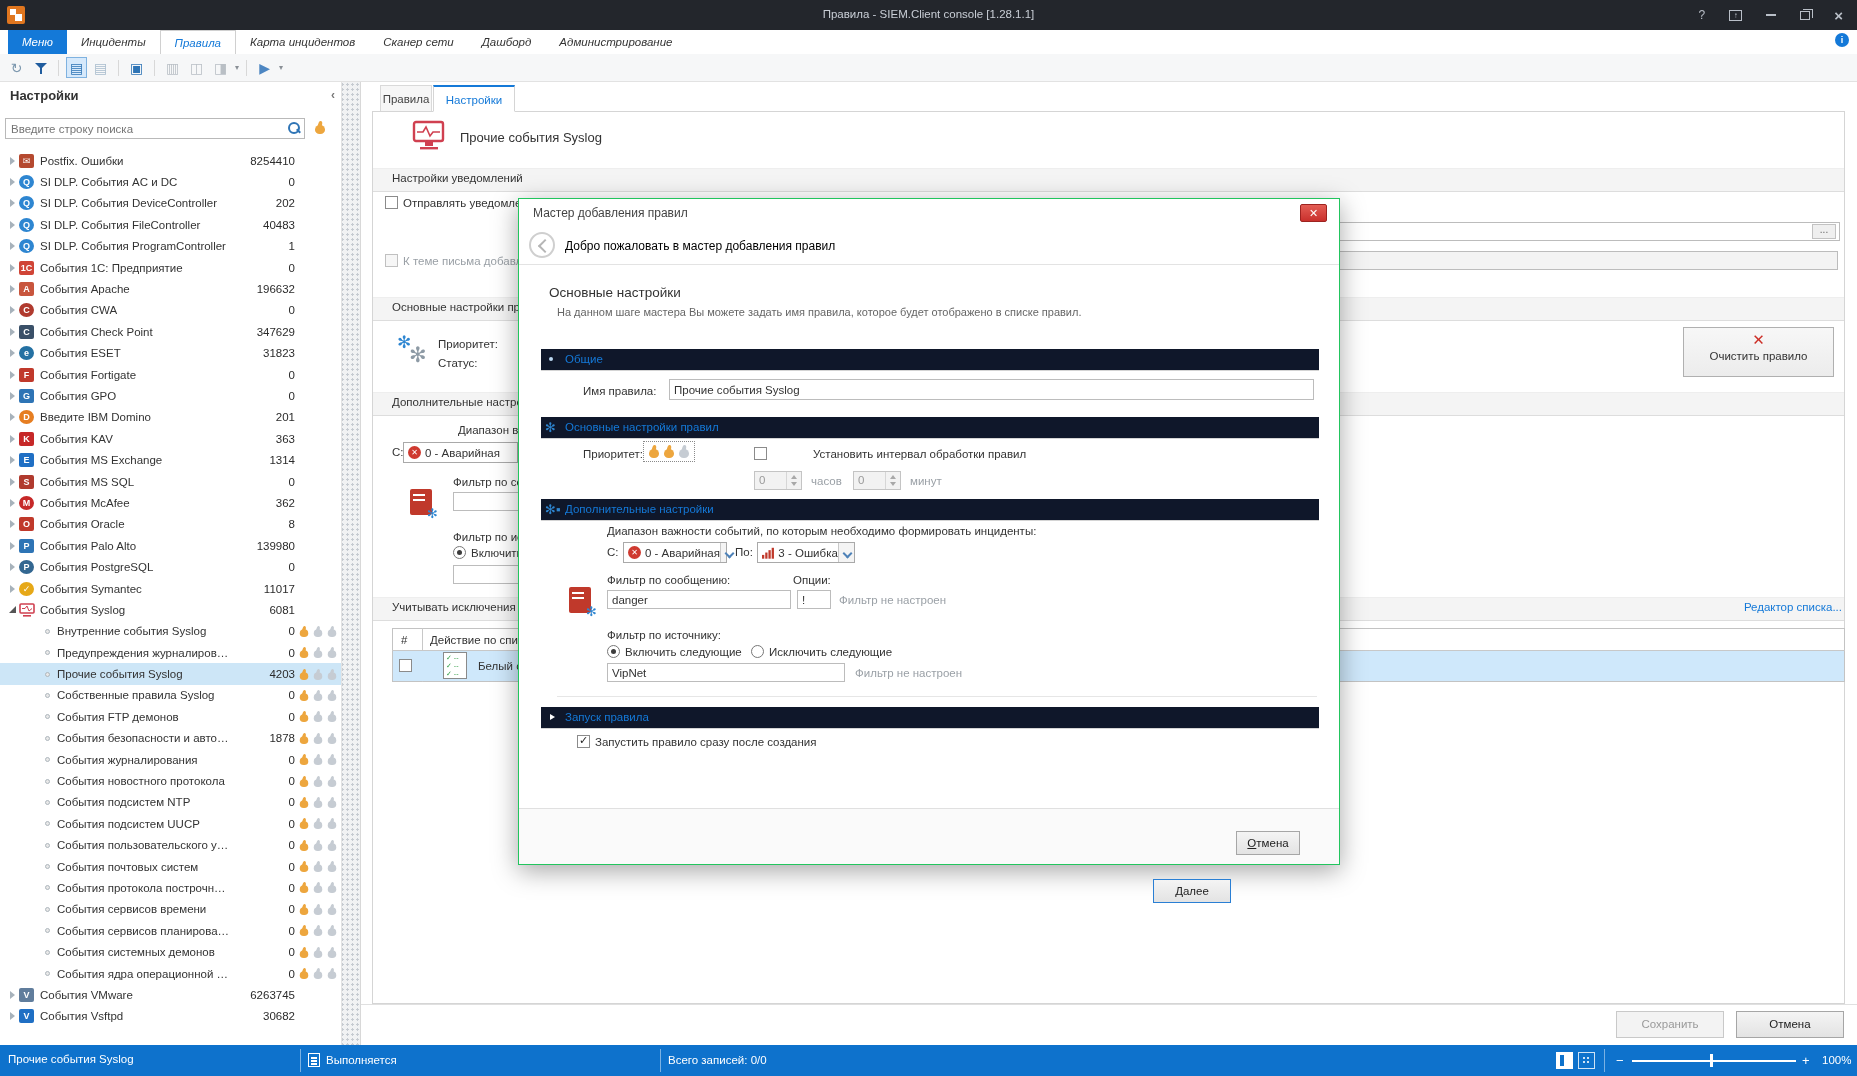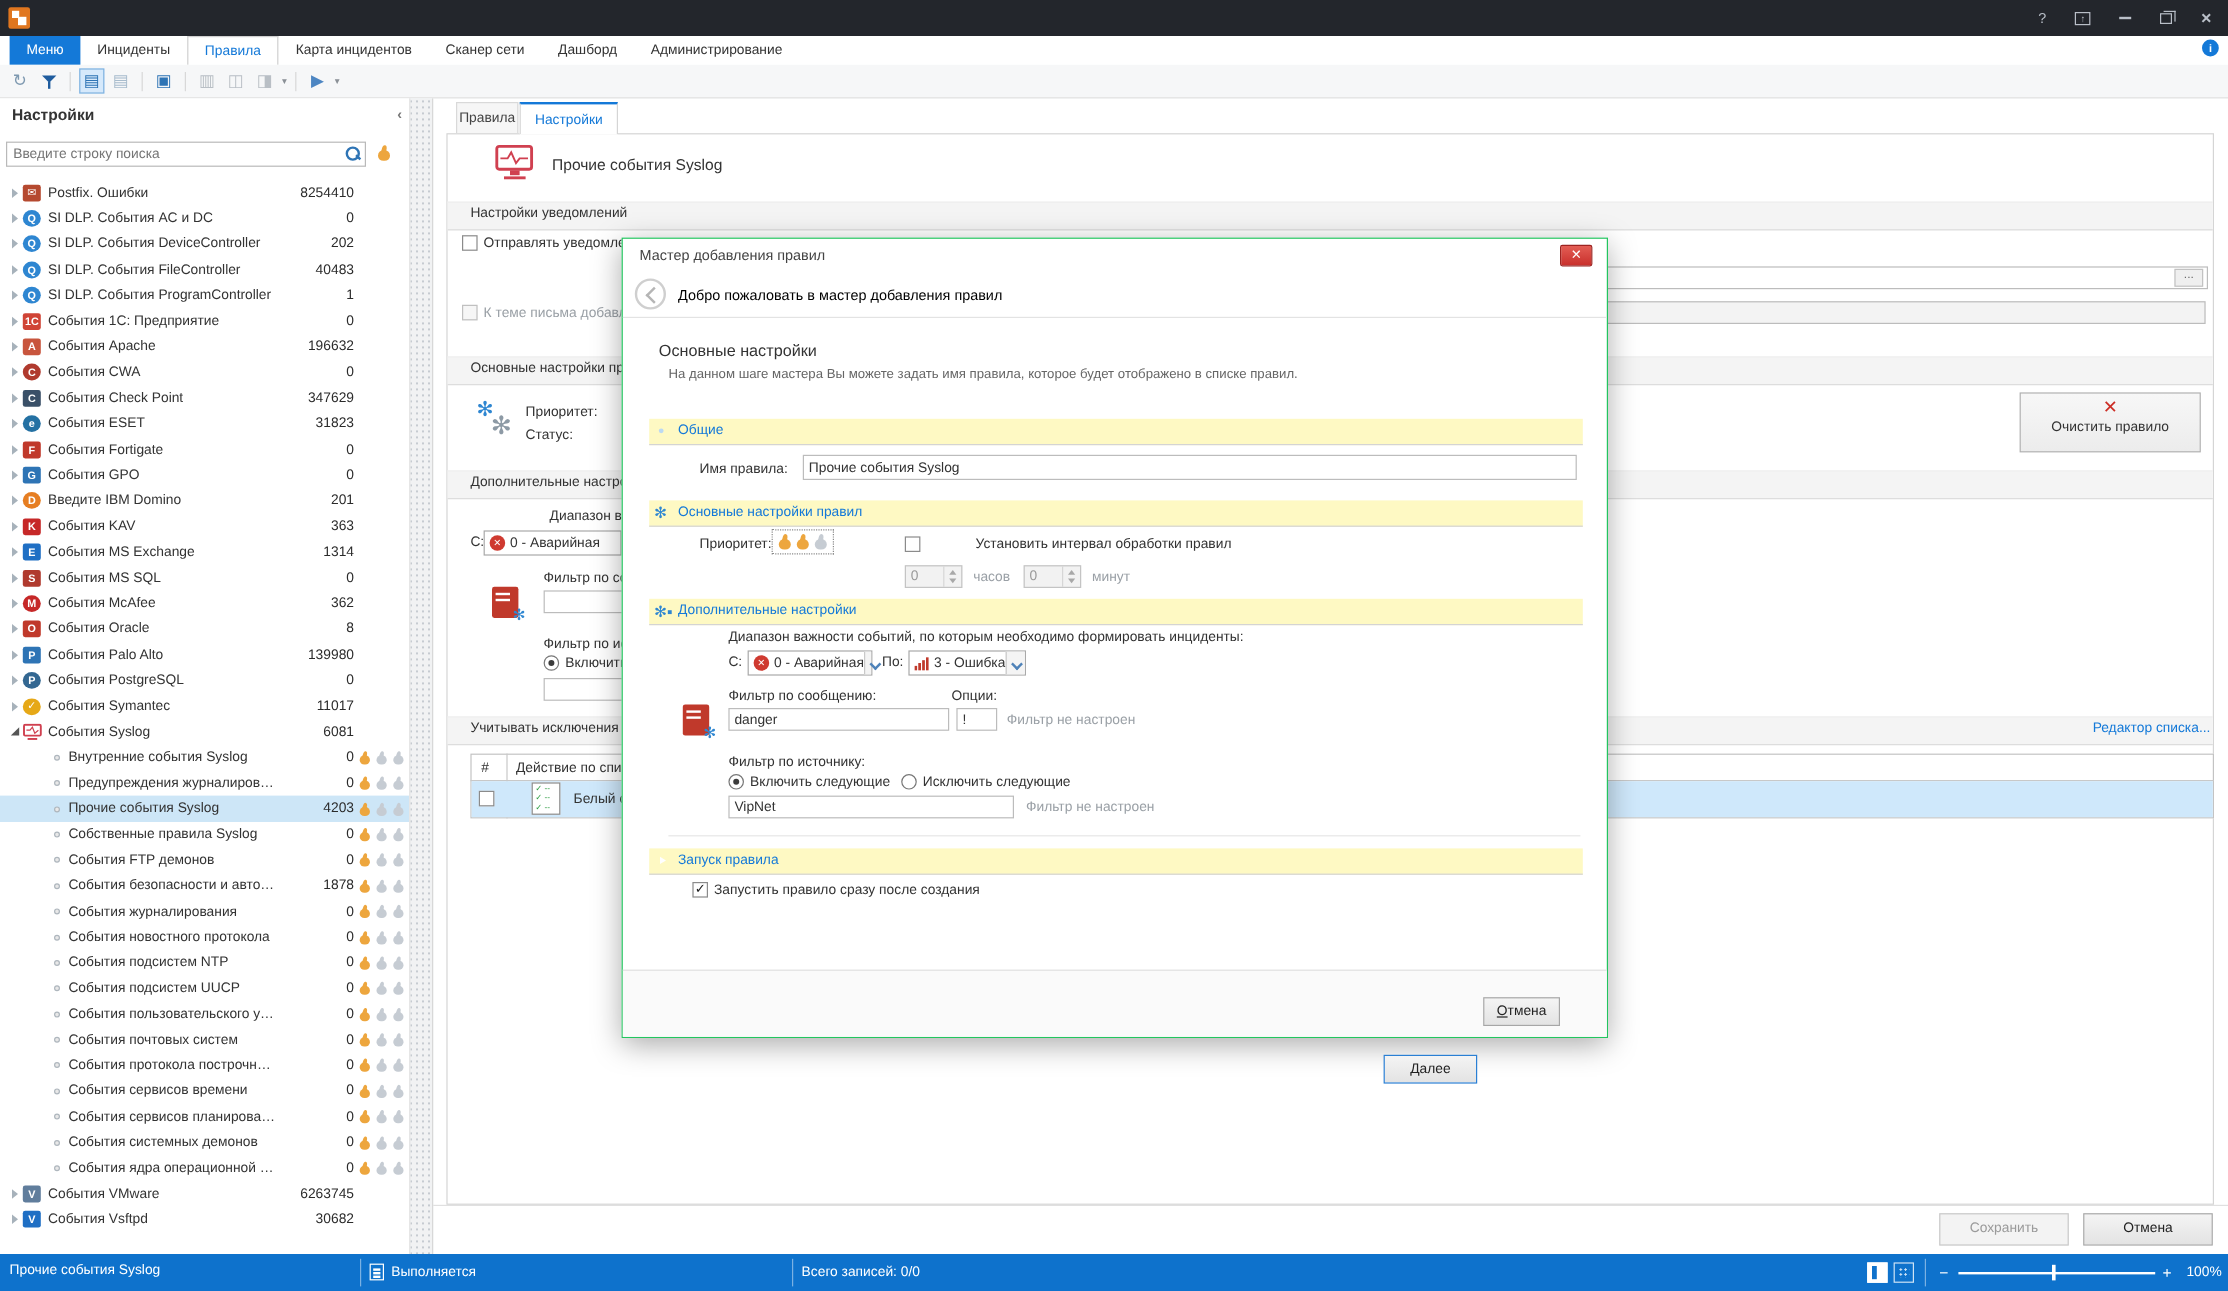--- a/index.html
+++ b/index.html
@@ -19,21 +19,21 @@
   .win-controls { position:absolute; right:14px; top:0; height:30px; display:flex; gap:24px; align-items:center; color:#b9bfc8; }
   .wc { cursor:default; font-size:12px; display:flex; align-items:center; justify-content:center; }
   .wc-pin { width:13px; height:11px; border:1px solid #b9bfc8; font-size:8px; line-height:9px; text-align:center; }
   .wc-min { width:10px; height:2px; background:#b9bfc8; }
   .wc-restore { width:10px; height:9px; border:1px solid #b9bfc8; position:relative; }
   .wc-restore::before { content:""; position:absolute; left:2px; top:-3px; width:9px; height:8px; border:1px solid #b9bfc8; border-bottom:none; border-left:none; }
   .wc-close { font-size:15px; font-weight:bold; }
 
   
   .tabstrip { position:absolute; left:0; top:30px; width:1857px; height:24px; background:#fff; }
-  .mtab { float:left; height:24px; line-height:24px; padding:0 14px; font-size:11.5px; color:#333; }
+  .mtab { float:left; height:24px; line-height:24px; padding:0 14px; font-size:11.5px; color:#333;font-style:italic; }
   .mtab.menu { background:#1479d8; color:#fff; margin-left:8px; }
   .mtab.selected { color:#1479d8; border:1px solid #d0d0d0; border-bottom:none; background:#fff; }
   .info-circle { position:absolute; right:8px; top:3px; width:14px; height:14px; border-radius:50%; background:#1479d8; color:#fff; font-size:9px; font-weight:bold; text-align:center; line-height:14px; }
 
   
   .toolbar { position:absolute; left:0; top:54px; width:1857px; height:28px; background:#f6f7f8; border-bottom:1px solid #e2e2e2; display:flex; align-items:center; padding-left:6px; gap:3px; }
   .ticon { width:21px; height:21px; display:flex; align-items:center; justify-content:center; font-size:14px; }
   .ticon.tactive { background:#d6e9fb; border:1px solid #7fb2e0; }
   .tsep { width:1px; height:16px; background:#d8d8d8; margin:0 4px; }
   .tdd { font-size:8px; color:#8a9096; margin-left:1px; }
@@ -100,21 +100,21 @@
   .btn.dim { color:#9a9a9a; background:#f3f3f3; border-color:#c9c9c9; }
   .btn-u::first-letter { text-decoration:underline; }
 
   
   .dialog { position:absolute; left:518px; top:198px; width:822px; height:667px; background:#fff; border:1px solid #22c55e; box-shadow:0 6px 24px rgba(0,0,0,.35); z-index:10; }
   .dlg-title { position:absolute; left:14px; top:7px; font-size:12px; color:#444; }
   .dlg-close { position:absolute; right:12px; top:5px; width:27px; height:18px; background:linear-gradient(#e35d54,#c9302c); border:1px solid #9d2320; border-radius:2px; color:#fff; font-weight:bold; font-size:11px; text-align:center; line-height:16px; }
   .dlg-welcome { position:absolute; left:0; top:28px; width:820px; height:38px; border-bottom:1px solid #e3e3e3; }
   .backcircle { position:absolute; left:10px; top:5px; width:26px; height:26px; border:2px solid #cfcfcf; border-radius:50%; }
   .backcircle::after { content:""; position:absolute; left:9px; top:7px; width:8px; height:8px; border-left:2px solid #b5b5b5; border-bottom:2px solid #b5b5b5; transform:rotate(45deg); }
-  .dband { position:absolute; left:22px; width:778px; height:22px; background:#fef9c3; border-bottom:1px solid #d4d4d4; }
+  .dband { position:absolute; left:22px; width:778px; height:22px; background:#0f172a; border-bottom:1px solid #d4d4d4; }
   .dband-icon { position:absolute; left:4px; top:4px; }
   .dband-text { position:absolute; left:24px; top:4px; font-size:11.5px; color:#1479d8; }
   .pin-circle { width:12px; height:12px; border-radius:50%; background:#2e86d1; position:relative; }
   .pin-circle::after { content:""; position:absolute; left:4px; top:4px; width:4px; height:4px; border-radius:50%; background:#bcd9f2; }
   .play-circle { width:13px; height:13px; border-radius:50%; background:#2e86d1; position:relative; }
   .play-circle::after { content:""; position:absolute; left:5px; top:3px; border-left:5px solid #fff; border-top:3.5px solid transparent; border-bottom:3.5px solid transparent; }
   .gearglyph { color:#2e86d1; font-size:13px; line-height:13px; }
   .flamebox { position:absolute; border:1px dotted #8a8a8a; display:flex; gap:5px; padding:3px 5px; }
   .spin { position:absolute; height:19px; border:1px solid #c4c4c4; background:#f2f2f2; display:flex; }
   .spin .v { flex:1; font-size:11.5px; color:#9a9a9a; padding:2px 0 0 4px; }
@@ -141,20 +141,21 @@
   .slider-line { position:absolute; height:2px; background:#fff; }
   .slider-thumb { position:absolute; width:3px; height:13px; background:#fff; }
 </style>
 </head>
 <body>
 
 <div class="stage">
 
   <div class="titlebar">
     <div class="logo"></div>
+    <div class="wtitle">Правила - SIEM.Client console [1.28.1.1]</div>
     <div class="win-controls">
       <span class="wc">?</span>
       <span class="wc wc-pin">↑</span>
       <span class="wc">
           <span class="wc-min"></span>
         </span>
       <span class="wc">
           <span class="wc-restore"></span>
         </span>
       <span class="wc wc-close">×</span>

